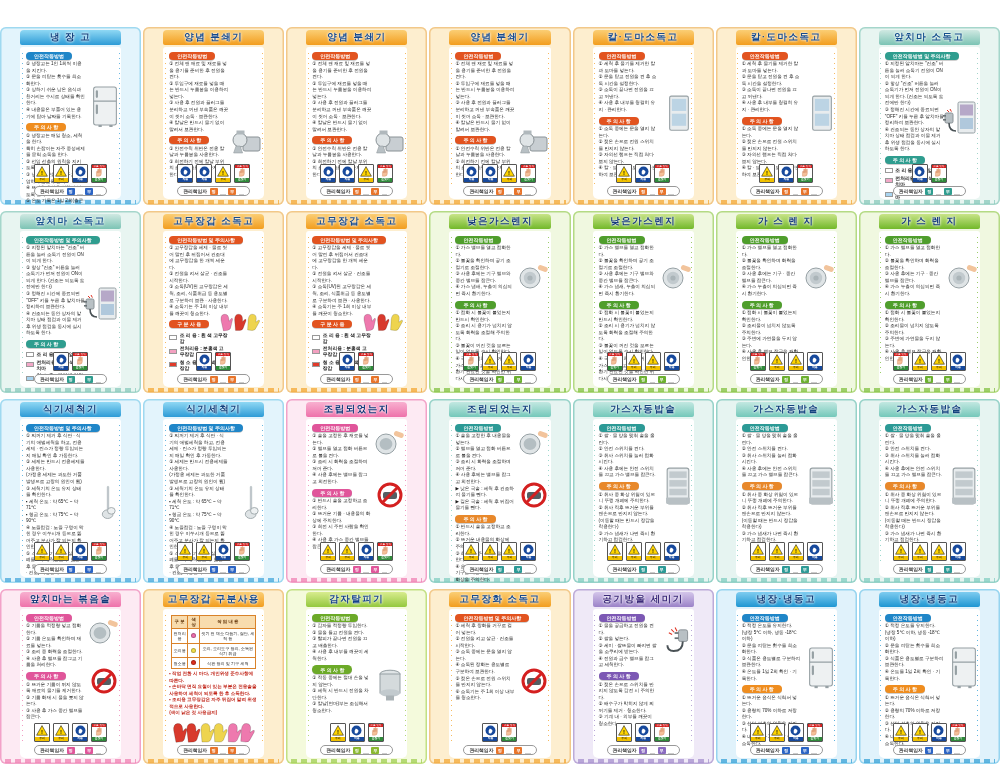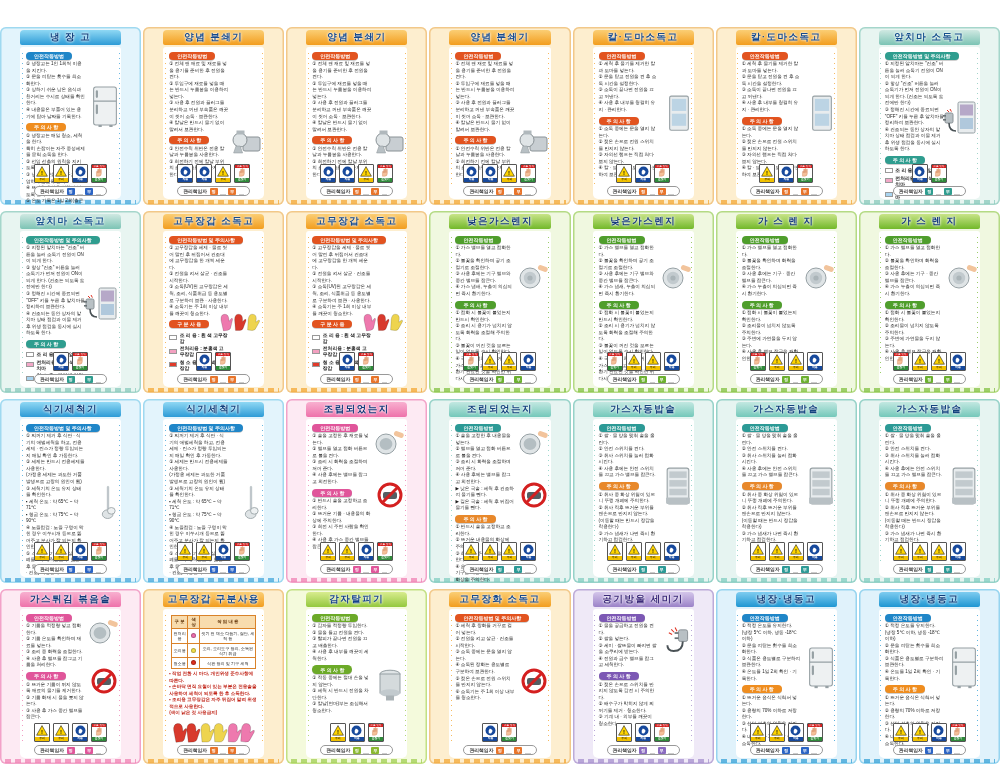--- a/index.html
+++ b/index.html
@@ -1574,21 +1574,21 @@
             <span class="mgr-label">관리책임자</span>
             <span class="mbox">정</span>
             <span class="mblank"></span>
             <span class="mbox">부</span>
             <span class="mblank"></span>
           </div>
         </div>
       </div>
       <div class="poster" style="--b1: #f8b0d0; --b2: #ee72aa; --bg: #fdeaf3; --border: #f2a2c8; --pill: #e0559a; --pill2: #e0559a; --box: #e0559a; --btext: #13387a;">
         <div class="p-head">
-          <span class="p-title">가스튀김 볶음솥</span>
+          <span class="p-title">앞치마는 볶음솥</span>
         </div>
         <div class="p-body">
           <div class="sections has-img">
             <div class="pill">안전작동방법</div>
             <div class="lines">
               <div class="line">① 기름을 적정량 넣고 점화한다.</div>
               <div class="line">② 기름 온도를 확인하며 재료를 넣는다.</div>
               <div class="line">③ 조리 중 화력을 조절한다.</div>
               <div class="line">④ 사용 후 밸브를 잠그고 기름을 처리한다.</div>
             </div>

